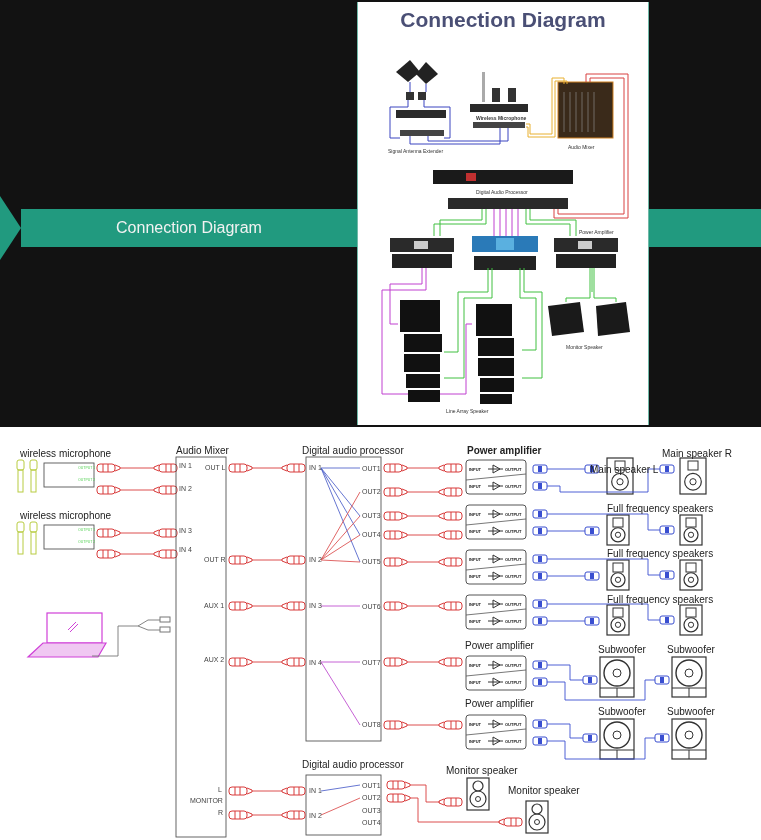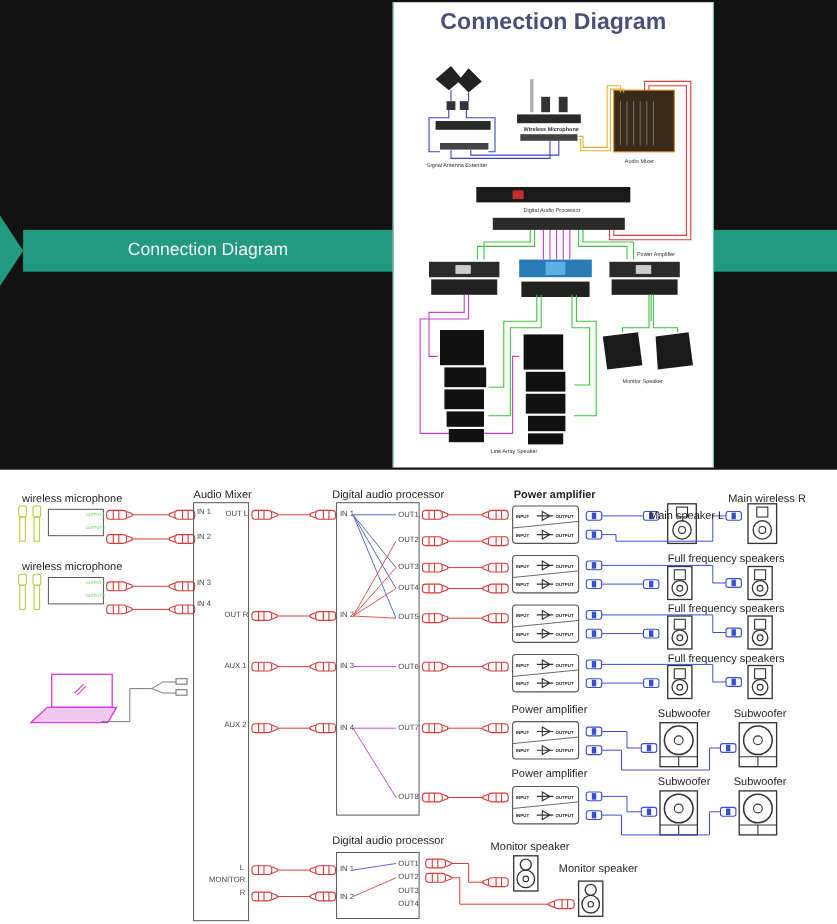--- a/index.html
+++ b/index.html
@@ -695,21 +695,21 @@
   <div class="t p" style="left:362px;top:352px;">OUT1</div>
   <div class="t p" style="left:362px;top:364px;">OUT2</div>
   <div class="t p" style="left:362px;top:377px;">OUT3</div>
   <div class="t p" style="left:362px;top:389px;">OUT4</div>
 
   <div class="t h" style="left:467px;top:15px;font-weight:bold;">Power amplifier</div>
   <div class="t h" style="left:465px;top:210px;">Power amplifier</div>
   <div class="t h" style="left:465px;top:268px;">Power amplifier</div>
 
   <div class="t h" style="left:590px;top:34px;">Main speaker L</div>
-  <div class="t h" style="left:662px;top:18px;">Main wireless R</div>
+  <div class="t h" style="left:662px;top:18px;">Main speaker R</div>
   <div class="t h" style="left:607px;top:73px;">Full frequency speakers</div>
   <div class="t h" style="left:607px;top:118px;">Full frequency speakers</div>
   <div class="t h" style="left:607px;top:164px;">Full frequency speakers</div>
   <div class="t h" style="left:598px;top:214px;">Subwoofer</div>
   <div class="t h" style="left:667px;top:214px;">Subwoofer</div>
   <div class="t h" style="left:598px;top:276px;">Subwoofer</div>
   <div class="t h" style="left:667px;top:276px;">Subwoofer</div>
   <div class="t h" style="left:446px;top:335px;">Monitor speaker</div>
   <div class="t h" style="left:508px;top:355px;">Monitor speaker</div>
 </div>

